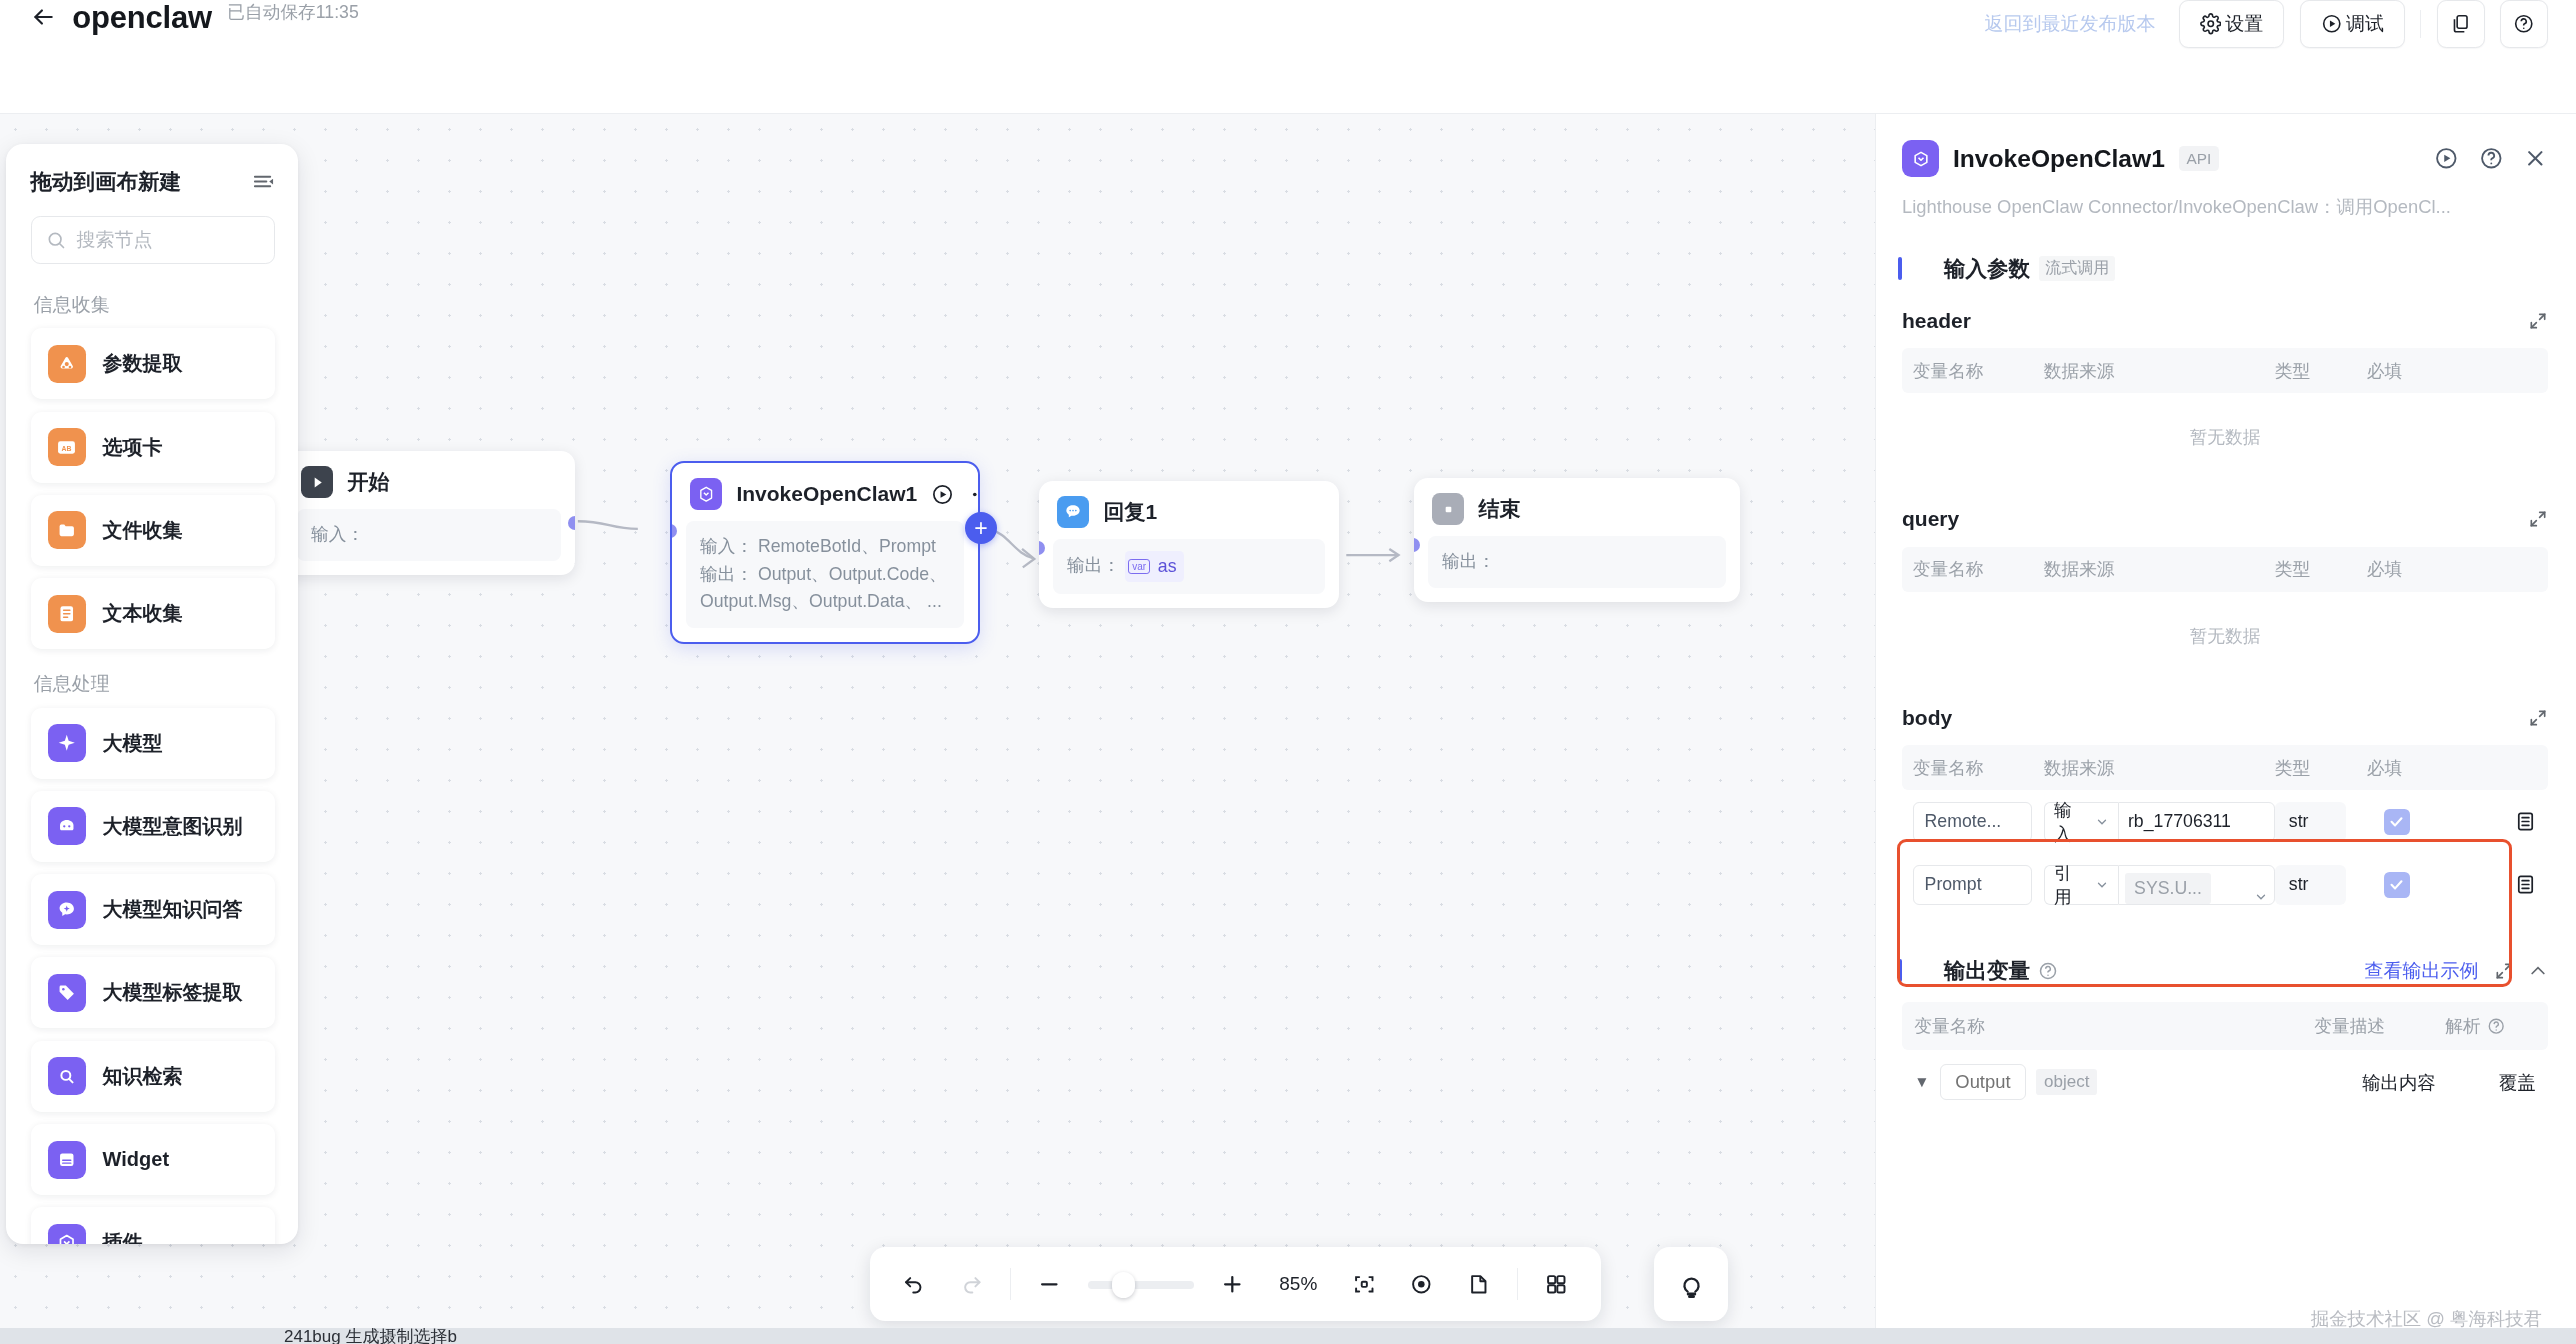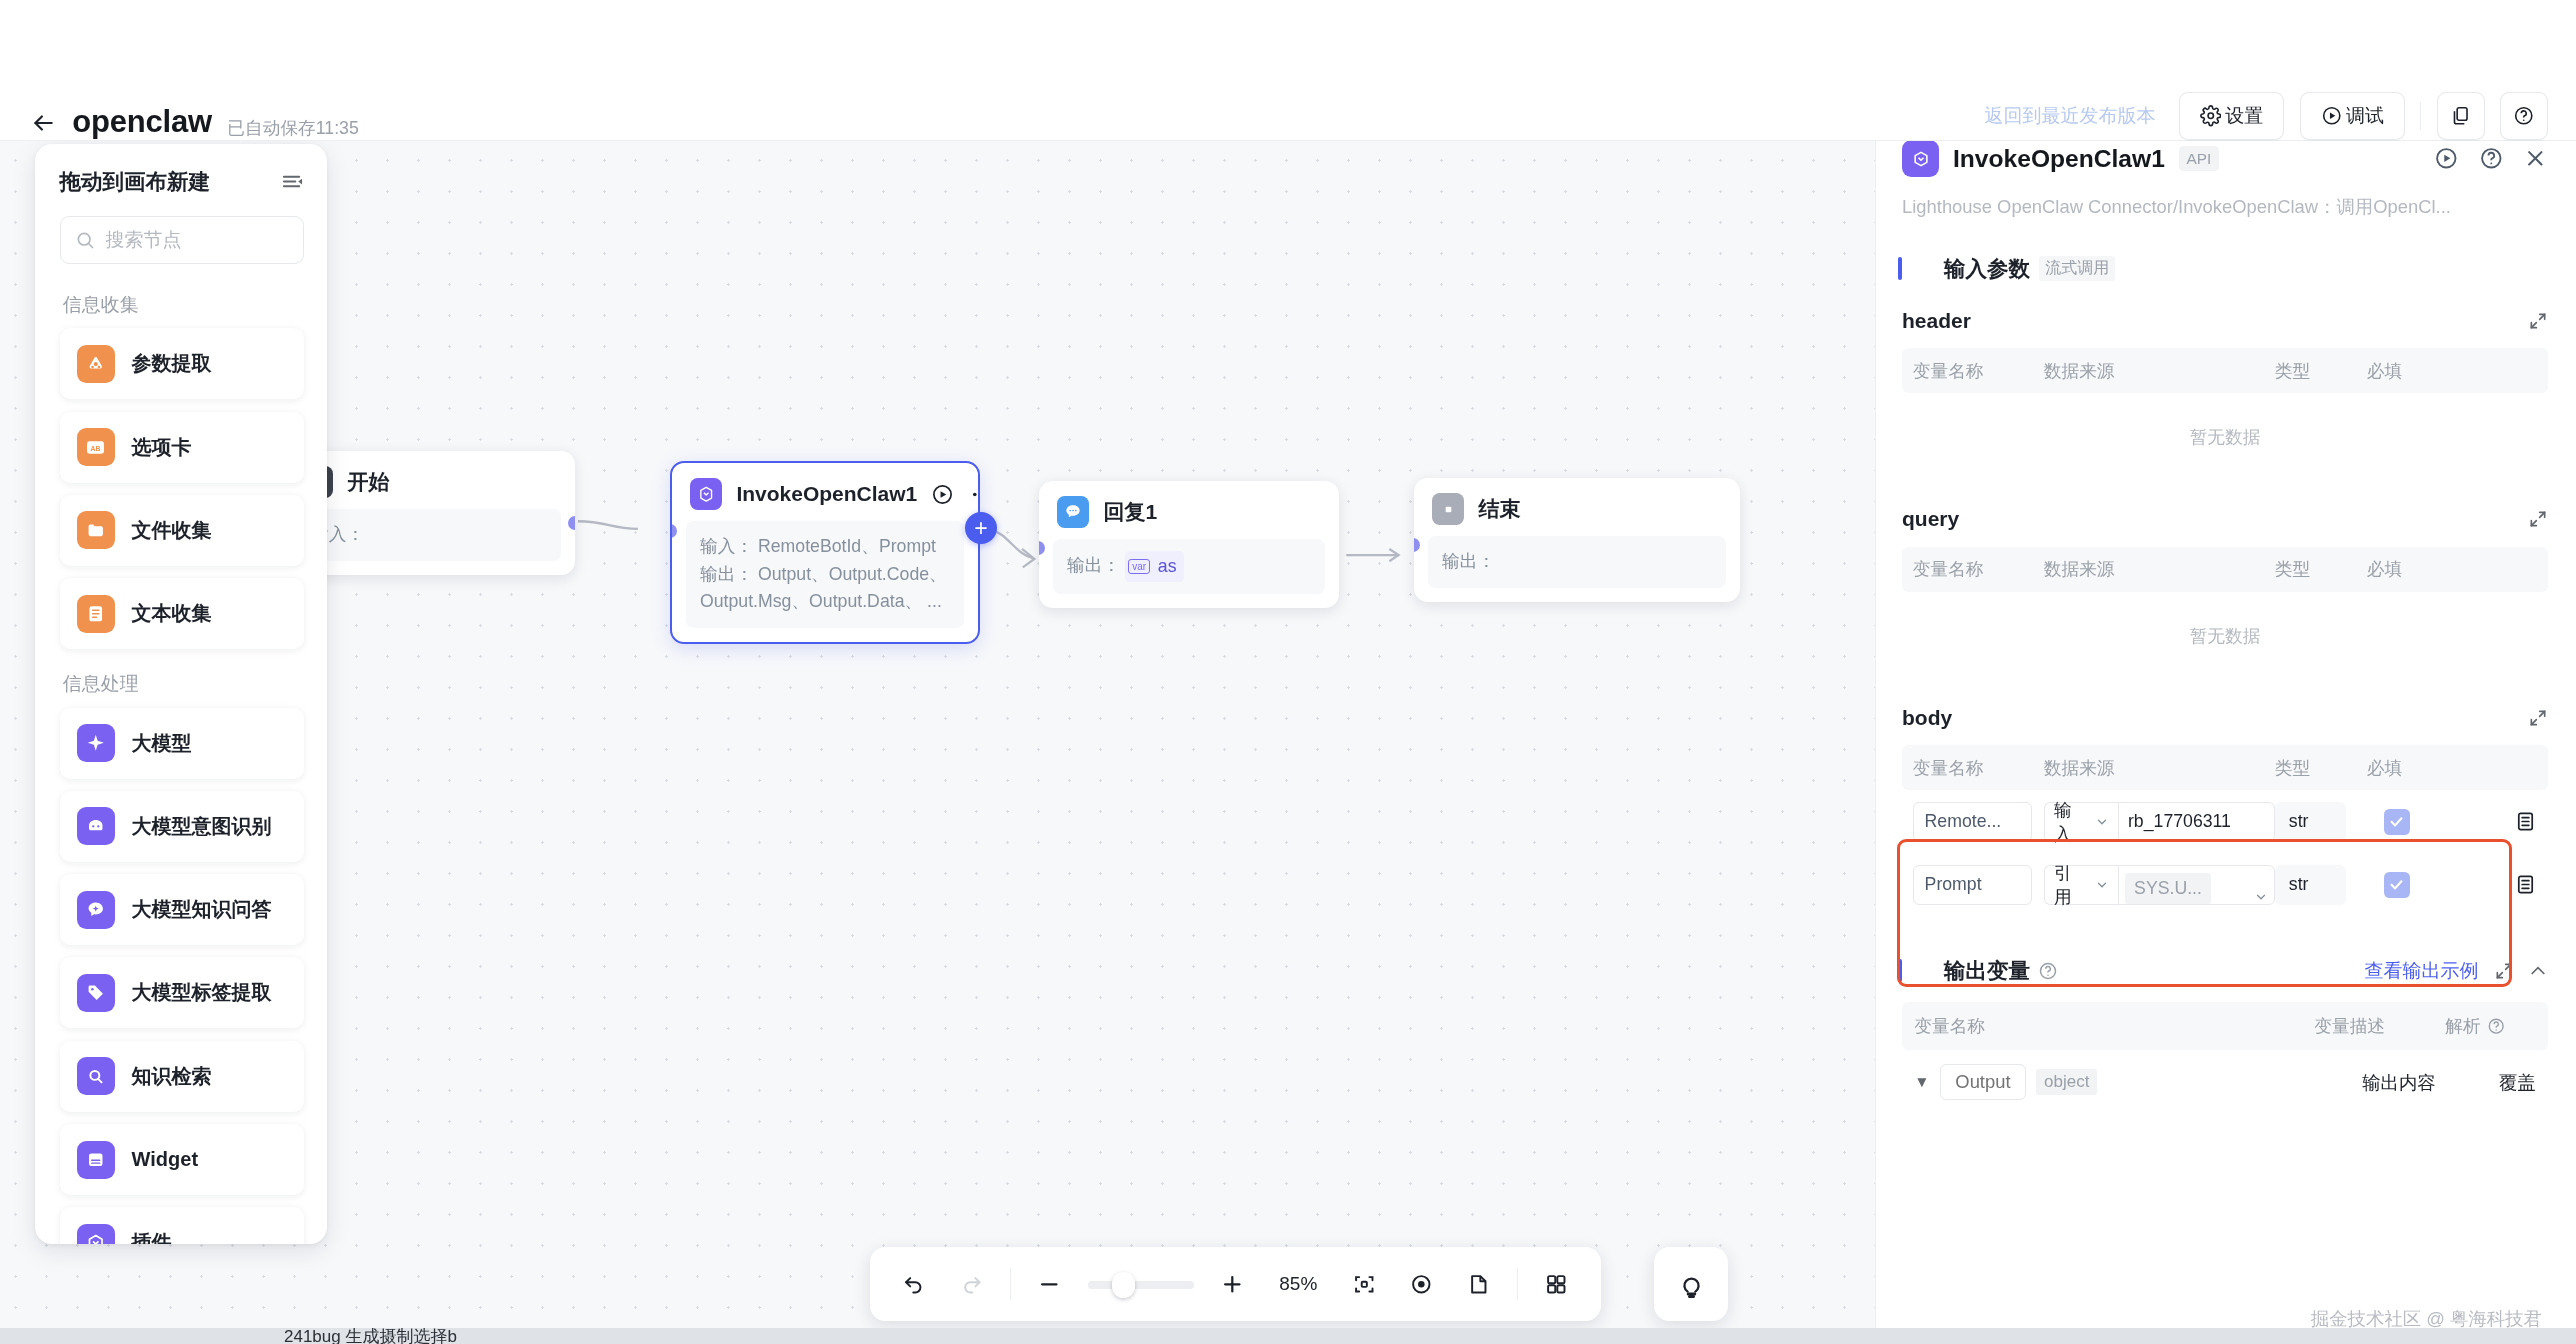--- a/index.html
+++ b/index.html
@@ -9,21 +9,21 @@
     background: #ffffff;
     overflow: hidden;
     position: relative;
     -webkit-font-smoothing: antialiased;
   }
 
   
   .topbar {
     position: absolute; top: 0; left: 0; width: 2576px; height: 114px;
     background: #ffffff; border-bottom: 0.8px solid #eceef1;
-    display: flex; align-items: flex-end; z-index: 40; margin-top: 27px;
+    display: flex; align-items: flex-start; z-index: 40;
   }
   .back-arrow {
     margin-left: 26px; width: 34px; height: 34px;
     display: flex; align-items: center; justify-content: center;
     cursor: pointer; color: #1d2129;
   }
   .app-title {
     margin-left: 12.3px; font-size: 31px; font-weight: 700; color: #15181d;
     letter-spacing: -0.2px;
   }
@@ -46,21 +46,21 @@
   .canvas {
     position: absolute; top: 114px; left: 0; width: 1875px; height: 1231px;
     background-color: #f7f8fa;
     background-image: radial-gradient(circle, #d9dde3 1.2px, transparent 1.3px);
     background-size: 31px 31px;
     overflow: hidden;
   }
 
   
   .palette {
-    position: absolute; top: 144px; left: 35px; width: 292px; height: 1100px;
+    position: absolute; top: 144px; left: 6px; width: 292px; height: 1100px;
     background: #ffffff; border-radius: 17px;
     box-shadow: 0 6.1px 24.6px rgba(16,24,40,.10), 0 1.5px 4.6px rgba(16,24,40,.05);
     z-index: 30; overflow: hidden; display: flex; flex-direction: column;
   }
   .palette-head {
     display: flex; align-items: center; padding: 23px 23px 4.6px 24.6px;
   }
   .palette-title { font-size: 21.5px; font-weight: 700; color: #1d2129; }
   .collapse-icon { margin-left: auto; cursor: pointer; color: #62676e; }
   .search-wrap { padding: 15.4px 23px 6.1px 24.6px; }

